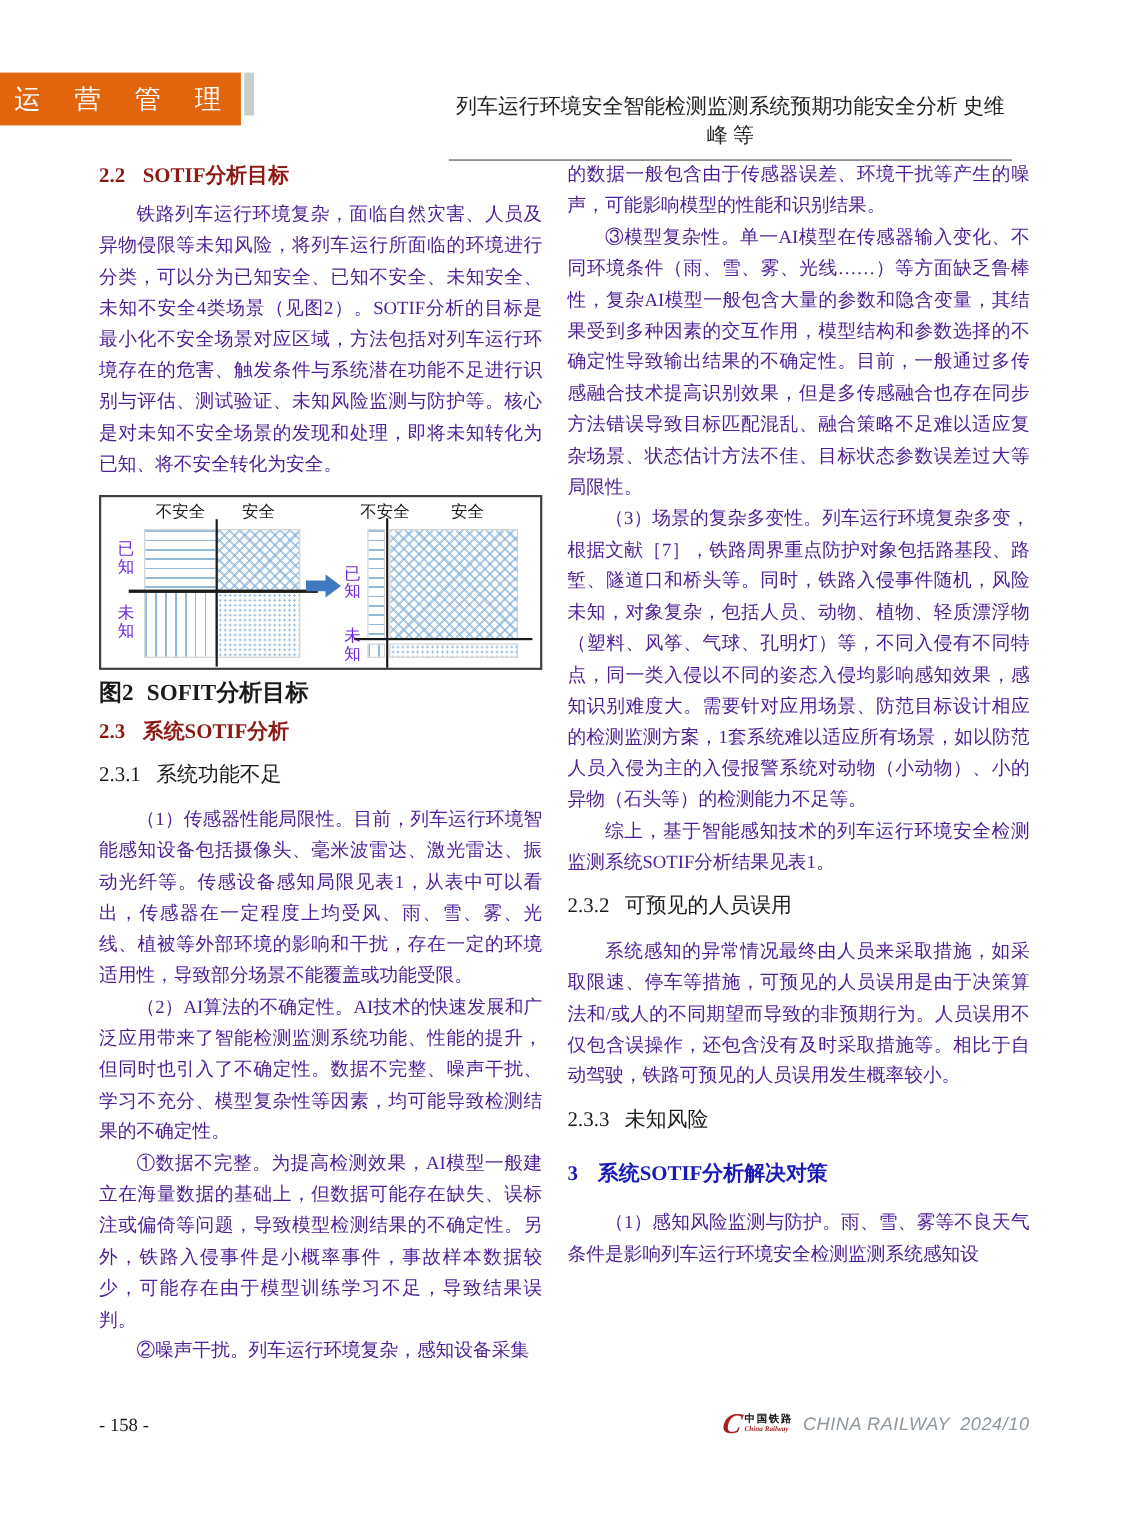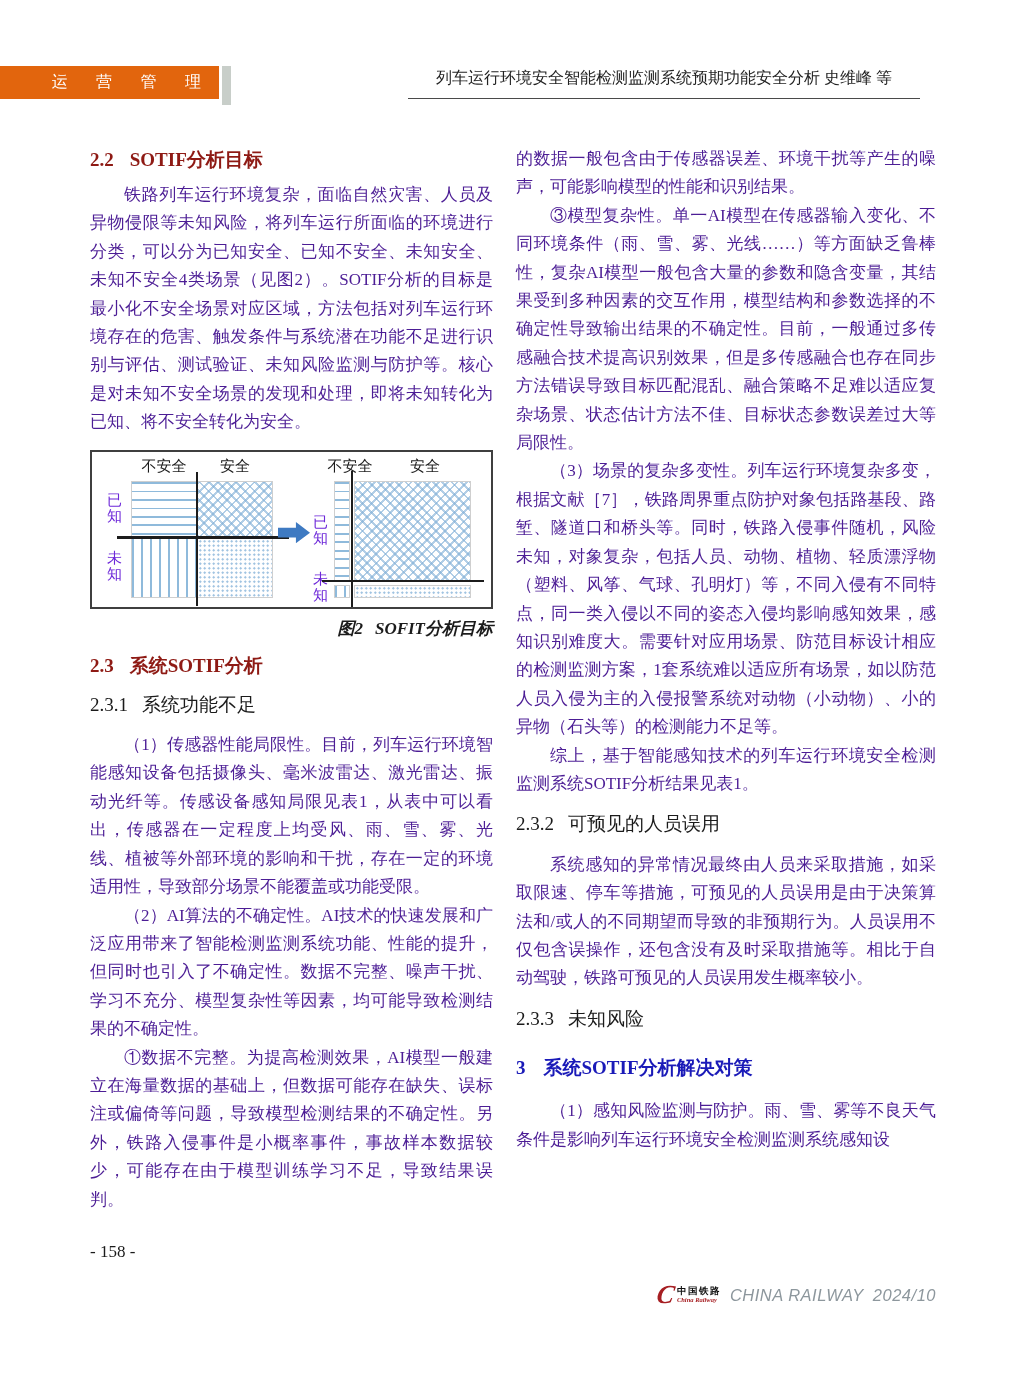--- a/index.html
+++ b/index.html
@@ -16,34 +16,34 @@
   .page{
     position:relative;
     width:1020px; height:1375px;
     background:#ffffff;
     overflow:hidden;
     font-family:"Liberation Serif","DejaVu Serif",serif;
     color:#1b1b1b;
   }
   
   .banner{
-    position:absolute; left:0; top:66px; width:219px; height:33px;
+    position:absolute; left:0; top:66px; width:219px; height:48px;
     background:var(--banner-orange);
-    color:#ffffff; font-size:16px; letter-spacing:12px;
+    color:#ffffff; font-size:24px; letter-spacing:12px;
     display:flex; align-items:center; justify-content:flex-end;
     padding-right:6px;
     font-family:"Liberation Sans","DejaVu Sans",sans-serif;
   }
   .banner-sliver{
     position:absolute; left:222px; top:66px; width:9px; height:39px;
     background:#C8CEC9;
   }
   .running-head{
-    position:absolute; left:408px; top:68px; width:512px;
-    text-align:center; font-size:16px; color:#222;
+    position:absolute; left:408px; top:84px; width:512px;
+    text-align:center; font-size:19px; color:#222;
     padding-bottom:9px;
     border-bottom:1.5px solid #4a4a4a;
   }
   
   .col{position:absolute; top:145px;}
   .col-left{left:90px; width:403px;}
   .col-right{left:516px; width:420px;}
   .para{
     font-size:17px; line-height:28.4px; text-align:justify;
     text-indent:2em; color:#4c1d95;
@@ -91,28 +91,27 @@
     background-image:radial-gradient(rgba(127,174,214,.8) 1px,transparent 1.2px);
     background-size:4.5px 4.5px;
   }
   .xline{position:absolute; background:#1c1c1c;}
   .arrow{
     position:absolute; left:186px; top:70px; width:32px; height:22px;
     background:var(--arrow-blue);
     clip-path:polygon(0% 28%,56% 28%,56% 2%,100% 50%,56% 98%,56% 72%,0% 72%);
   }
   .caption{
-    text-align:right; font-weight:bold; font-size:17px; margin-top:9px;
+    text-align:left; font-weight:bold; font-size:21px; margin-top:9px;
     line-height:22px;
-    font-style:italic;
   }
   .caption .cap-num{margin-right:12px;}
   
   .page-num{
-    position:absolute; left:90px; top:1242px; font-size:17px; color:#1b1b1b;
+    position:absolute; left:90px; top:1286px; font-size:17px; color:#1b1b1b;
   }
   .footer-right{
     position:absolute; right:84px; top:1284px;
     display:flex; align-items:center; gap:9px;
   }
   .logo{display:flex; align-items:center; gap:3px;}
   .logo-c{
     color:var(--logo-red); font-style:italic; font-weight:bold; font-size:26px;
     line-height:22px; transform:skewX(-10deg);
     font-family:"Liberation Serif",serif;
@@ -176,20 +175,21 @@
     <div class="h-red mt">
       <span class="h-num">2.3</span><span>系统SOTIF分析</span>
     </div>
 
     <div class="h-sub">
       <span class="h-num">2.3.1</span><span>系统功能不足</span>
     </div>
     <p class="para">（1）传感器性能局限性。目前，列车运行环境智能感知设备包括摄像头、毫米波雷达、激光雷达、振动光纤等。传感设备感知局限见表1，从表中可以看出，传感器在一定程度上均受风、雨、雪、雾、光线、植被等外部环境的影响和干扰，存在一定的环境适用性，导致部分场景不能覆盖或功能受限。</p>
     <p class="para">（2）AI算法的不确定性。AI技术的快速发展和广泛应用带来了智能检测监测系统功能、性能的提升，但同时也引入了不确定性。数据不完整、噪声干扰、学习不充分、模型复杂性等因素，均可能导致检测结果的不确定性。</p>
     <p class="para">①数据不完整。为提高检测效果，AI模型一般建立在海量数据的基础上，但数据可能存在缺失、误标注或偏倚等问题，导致模型检测结果的不确定性。另外，铁路入侵事件是小概率事件，事故样本数据较少，可能存在由于模型训练学习不足，导致结果误判。</p>
+    <p class="para">②噪声干扰。列车运行环境复杂，感知设备采集</p>
   </div>
 
   <div class="col col-right">
     <p class="para noindent">的数据一般包含由于传感器误差、环境干扰等产生的噪声，可能影响模型的性能和识别结果。</p>
     <p class="para">③模型复杂性。单一AI模型在传感器输入变化、不同环境条件（雨、雪、雾、光线……）等方面缺乏鲁棒性，复杂AI模型一般包含大量的参数和隐含变量，其结果受到多种因素的交互作用，模型结构和参数选择的不确定性导致输出结果的不确定性。目前，一般通过多传感融合技术提高识别效果，但是多传感融合也存在同步方法错误导致目标匹配混乱、融合策略不足难以适应复杂场景、状态估计方法不佳、目标状态参数误差过大等局限性。</p>
     <p class="para">（3）场景的复杂多变性。列车运行环境复杂多变，根据文献［7］，铁路周界重点防护对象包括路基段、路堑、隧道口和桥头等。同时，铁路入侵事件随机，风险未知，对象复杂，包括人员、动物、植物、轻质漂浮物（塑料、风筝、气球、孔明灯）等，不同入侵有不同特点，同一类入侵以不同的姿态入侵均影响感知效果，感知识别难度大。需要针对应用场景、防范目标设计相应的检测监测方案，1套系统难以适应所有场景，如以防范人员入侵为主的入侵报警系统对动物（小动物）、小的异物（石头等）的检测能力不足等。</p>
     <p class="para">综上，基于智能感知技术的列车运行环境安全检测监测系统SOTIF分析结果见表1。</p>
 
     <div class="h-sub">
       <span class="h-num">2.3.2</span><span>可预见的人员误用</span>

